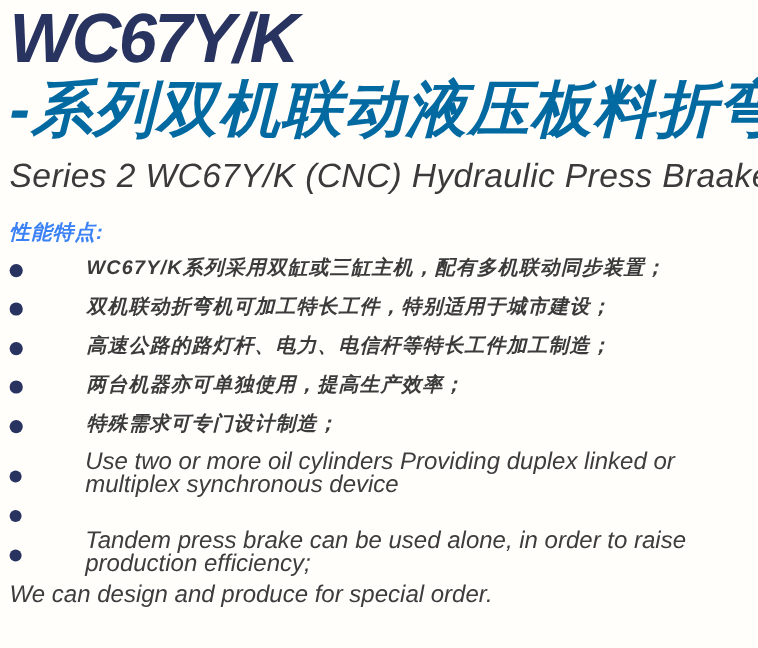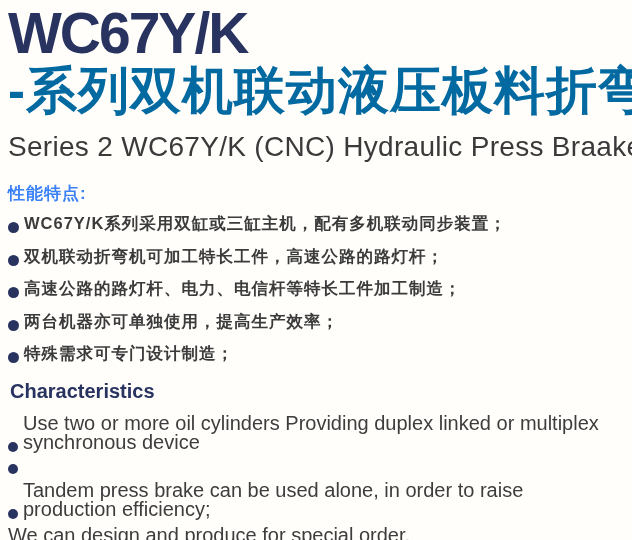--- a/index.html
+++ b/index.html
@@ -9,20 +9,21 @@
     font-family: "Liberation Sans", sans-serif;
   }
   .page {
     position: relative;
     width: 632px;
     height: 540px;
     background: #fffefb;
     overflow: hidden;
     box-sizing: border-box;
     padding: 2px 10px 0 8px;
+    font-style: italic;
   }
   .model-title {
     margin: 0;
     font-size: 57px;
     line-height: 60px;
     font-weight: 800;
     letter-spacing: -2px;
     color: #283360;
     transform: scaleY(1.02);
     transform-origin: left top;
@@ -61,21 +62,22 @@
     font-weight: 700;
     color: #283360;
   }
   ul.feature-list {
     list-style: none;
     margin: 9px 0 0 0;
     padding: 0;
   }
   ul.feature-list li {
     display: flex;
-    align-items: flex-end;
+    align-items: center;
+    gap: 48px;
   }
   ul.cn-list li {
     font-size: 16.5px;
     font-weight: 600;
     color: #3b3b3b;
     letter-spacing: 1px;
     line-height: 20px;
     margin-bottom: 12.5px;
   }
   ul.en-list {
@@ -116,39 +118,38 @@
 
   <section>
     <h4 class="cn-heading">性能特点:</h4>
     <ul class="feature-list cn-list">
         <li>
           <span class="dot"></span>
           <span class="txt">WC67Y/K系列采用双缸或三缸主机，配有多机联动同步装置；</span>
         </li>
         <li>
           <span class="dot"></span>
-          <span class="txt">双机联动折弯机可加工特长工件，高速公路的路灯杆；</span>
+          <span class="txt">双机联动折弯机可加工特长工件，特别适用于城市建设；</span>
         </li>
         <li>
           <span class="dot"></span>
           <span class="txt">高速公路的路灯杆、电力、电信杆等特长工件加工制造；</span>
         </li>
         <li>
           <span class="dot"></span>
           <span class="txt">两台机器亦可单独使用，提高生产效率；</span>
         </li>
         <li>
           <span class="dot"></span>
           <span class="txt">特殊需求可专门设计制造；</span>
         </li>
       </ul>
   </section>
 
   <section>
-    <h4 class="en-heading">Characteristics</h4>
     <ul class="feature-list en-list">
         <li>
           <span class="dot"></span>
           <span class="txt">Use two or more oil cylinders Providing duplex linked or multiplex synchronous device</span>
         </li>
         <li>
           <span class="dot"></span>
         </li>
         <li>
           <span class="dot"></span>

